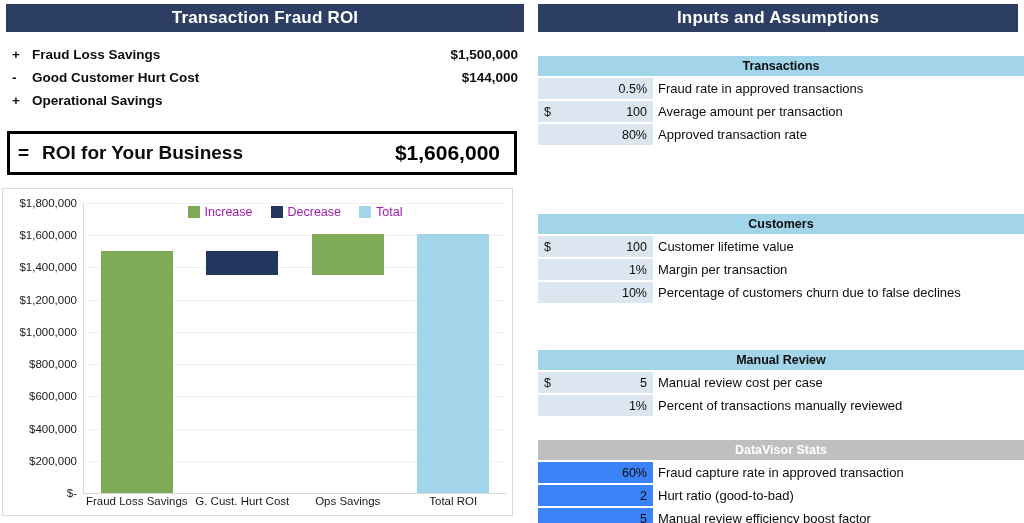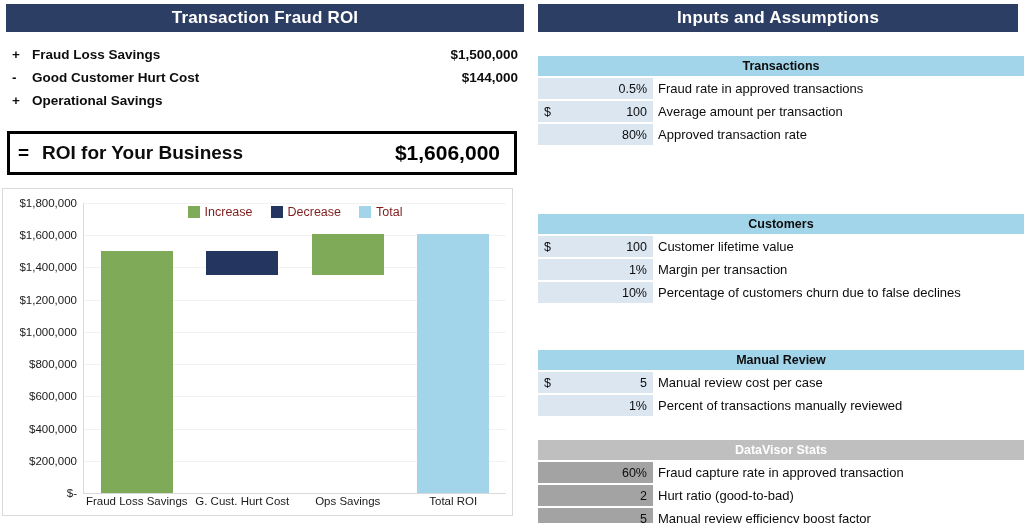--- a/index.html
+++ b/index.html
@@ -67,21 +67,21 @@
   }
   .axis-y{position:absolute;left:80px;top:14px;width:1px;height:290px;background:#d9d9d9;}
   .axis-x{position:absolute;left:80px;top:304px;height:1px;right:6px;background:#d9d9d9;}
 
   .plot{position:absolute;left:81px;top:14px;right:6px;height:290px;}
   .bar{position:absolute;}
 
   .legend{
     position:absolute;left:81px;top:16px;right:6px;
     display:flex;justify-content:center;align-items:flex-start;gap:18px;
-    font-size:12.5px;color:#7f1d1d;
+    font-size:12.5px;color:#a21caf;
   }
   .legend-item{display:flex;align-items:center;gap:5px;}
   .swatch{width:12px;height:12px;display:inline-block;}
 
   .x-labels{position:absolute;left:81px;right:6px;top:306px;height:20px;display:flex;}
   .x-label{flex:1;text-align:center;font-size:11.5px;color:#1a1a1a;white-space:nowrap;}
 
   
   .right{position:absolute;left:532px;top:0;width:492px;height:523px;}
   #right-title{
@@ -96,21 +96,21 @@
   }
   .sec-head.gray{background:#bfbfbf;color:#ffffff;}
   .row{display:flex;align-items:center;height:21px;margin-top:2px;}
   .cell-val{
     width:115px;min-width:115px;height:21px;
     background:#dce6f0;
     display:flex;align-items:center;justify-content:space-between;
     box-sizing:border-box;padding:0 6px 0 6px;
     font-size:12.5px;color:#0d0d0d;
   }
-  .cell-val.gray{background:#a3a3a3;}
+  .cell-val.gray{background:#3b82f6;}
   .cur{font-size:12.5px;}
   .num{flex:1;text-align:right;}
   .cell-desc{
     padding-left:5px;font-size:13px;color:#0d0d0d;white-space:nowrap;
   }
 </style>
 </head>
 <body>
 
 <div class="page">

